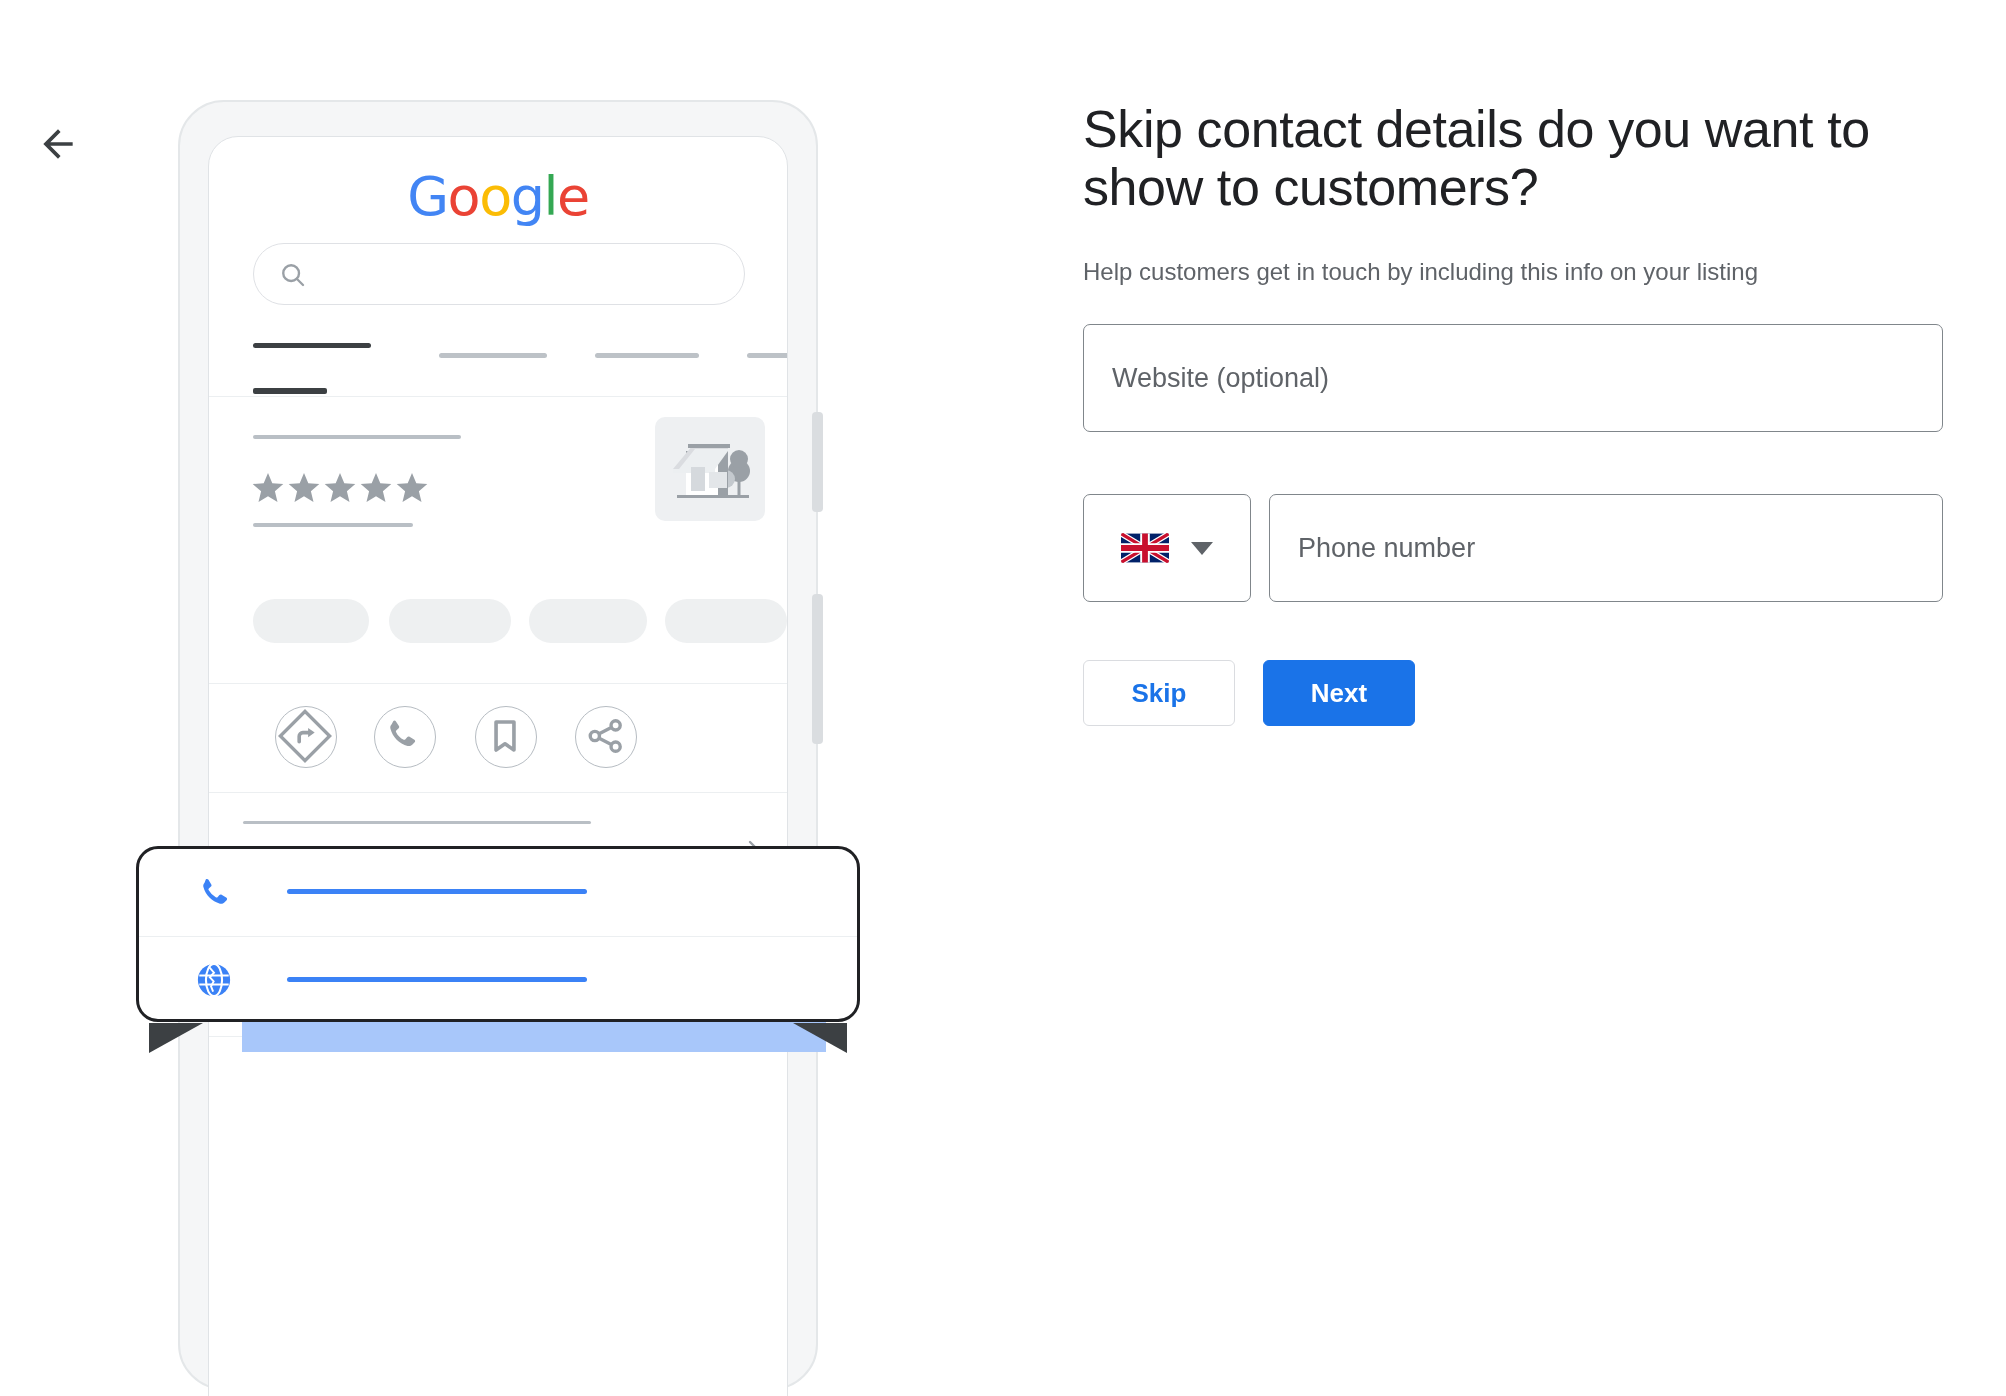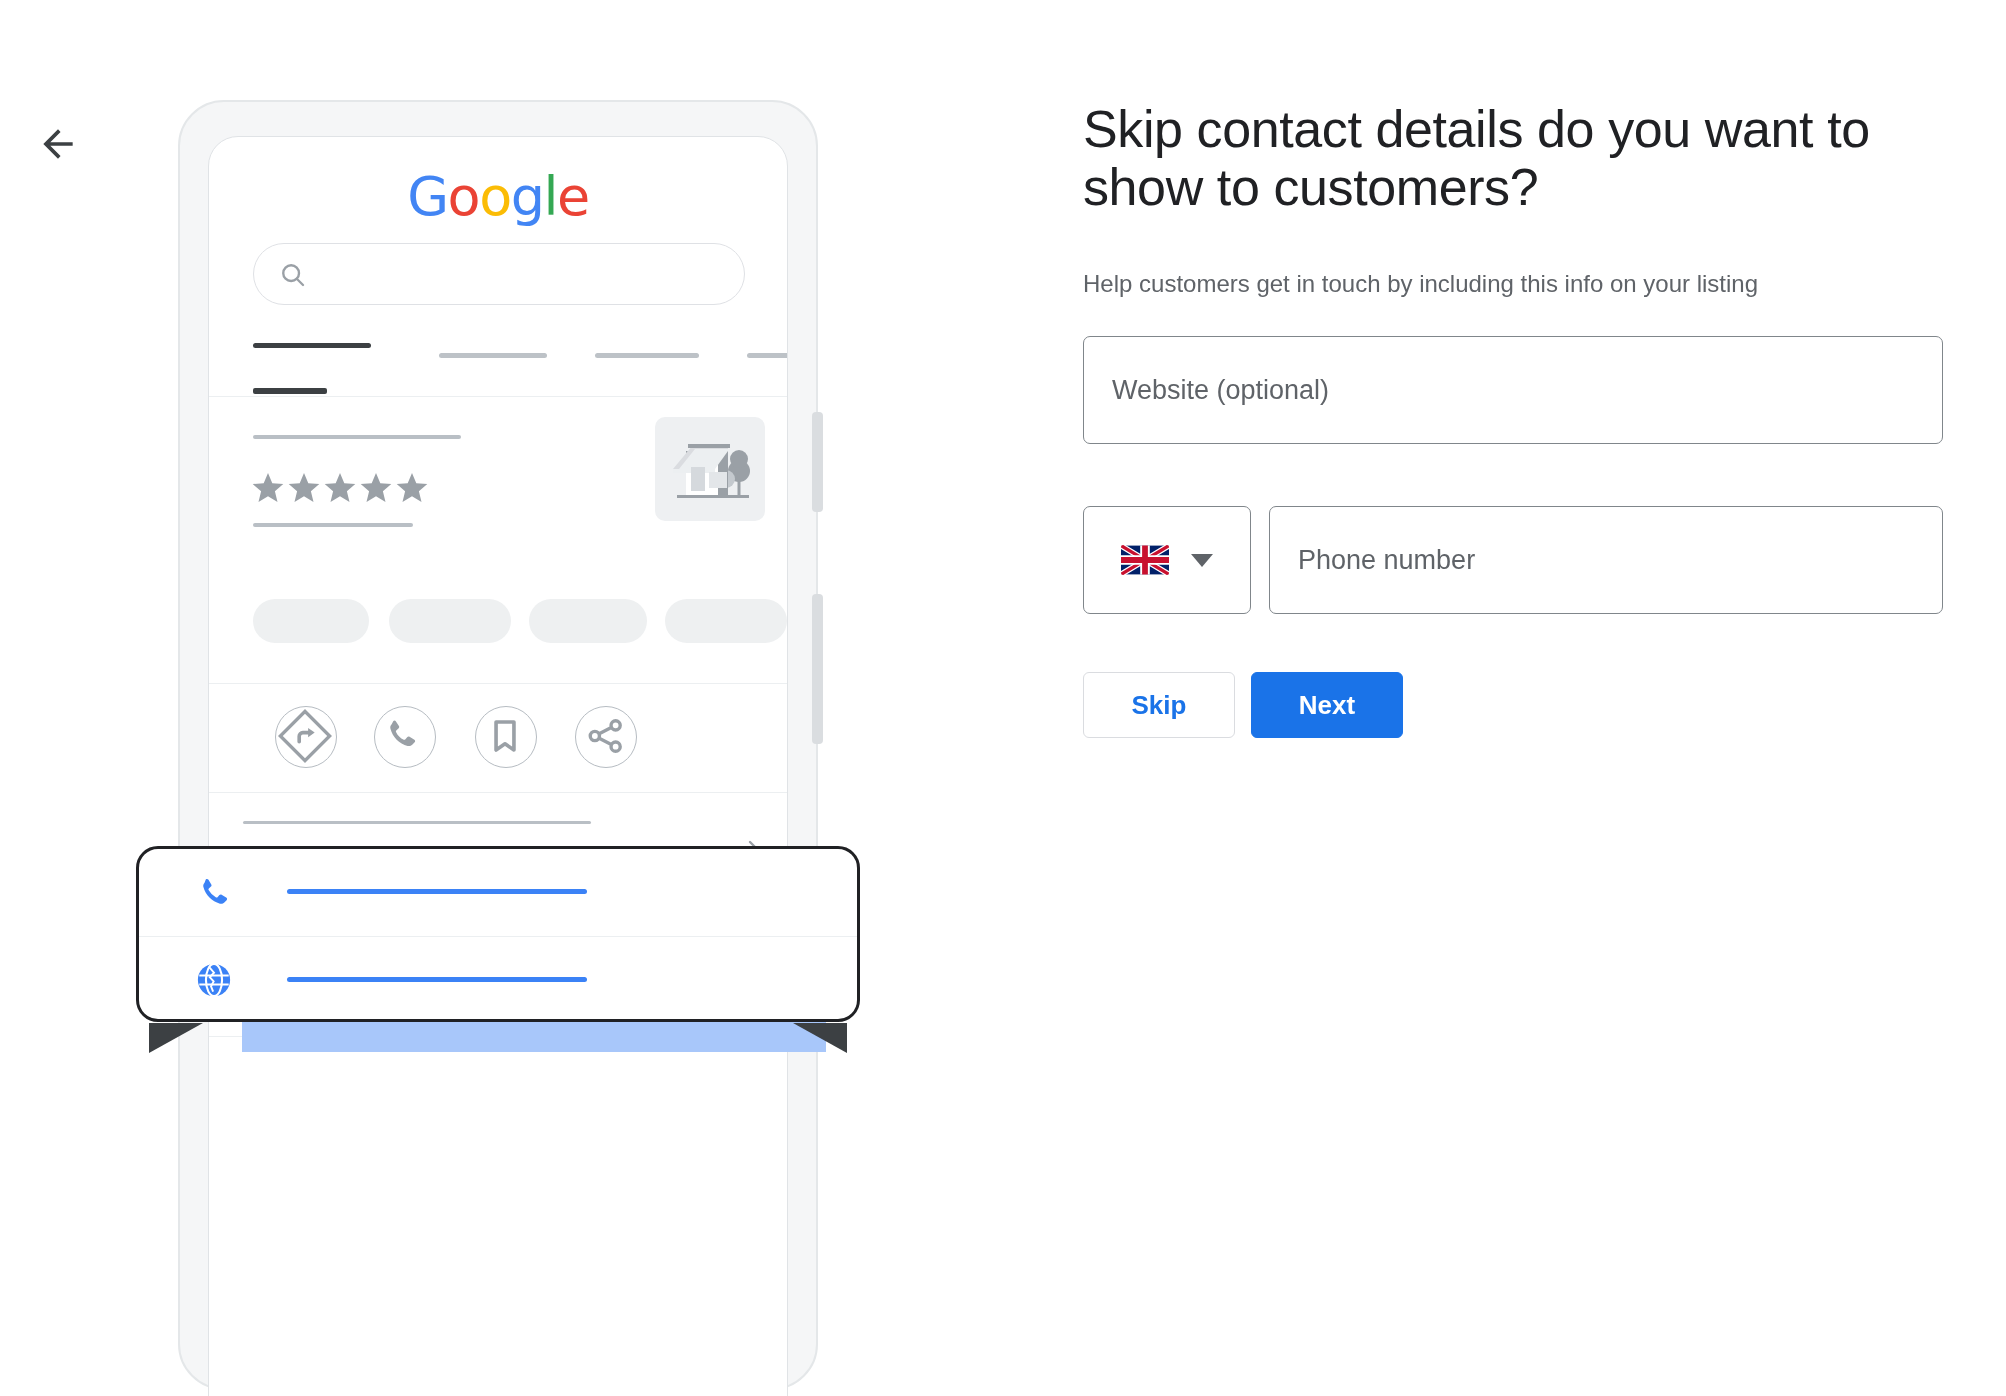--- a/index.html
+++ b/index.html
@@ -261,21 +261,21 @@
   .panel h1 {
     margin: 0;
     font-size: 52px;
     line-height: 1.12;
     font-weight: 400;
     color: #202124;
     letter-spacing: -0.4px;
     max-width: 860px;
   }
   .panel .subtitle {
-    margin-top: 54px;
+    margin-top: 42px;
     font-size: 24px;
     color: #5f6368;
     font-weight: 400;
   }
   .field-row {
     margin-top: 62px;
     display: flex;
     gap: 18px;
   }
   .cc-select {
@@ -313,21 +313,21 @@
     padding: 0 28px;
     font-family: "Liberation Sans", sans-serif;
     outline: none;
   }
   .tinput::placeholder { color: #5f6368; }
   .field-row2 { margin-top: 38px; }
   .field-row2 .tinput { width: 100%; }
   .btn-row {
     margin-top: 58px;
     display: flex;
-    gap: 16px;
+    gap: 28px;
     align-items: flex-start;
   }
   .btn {
     font-size: 26px;
     font-weight: 700;
     border-radius: 6px;
     padding: 0 34px;
     height: 66px;
     display: flex;
     align-items: center;

